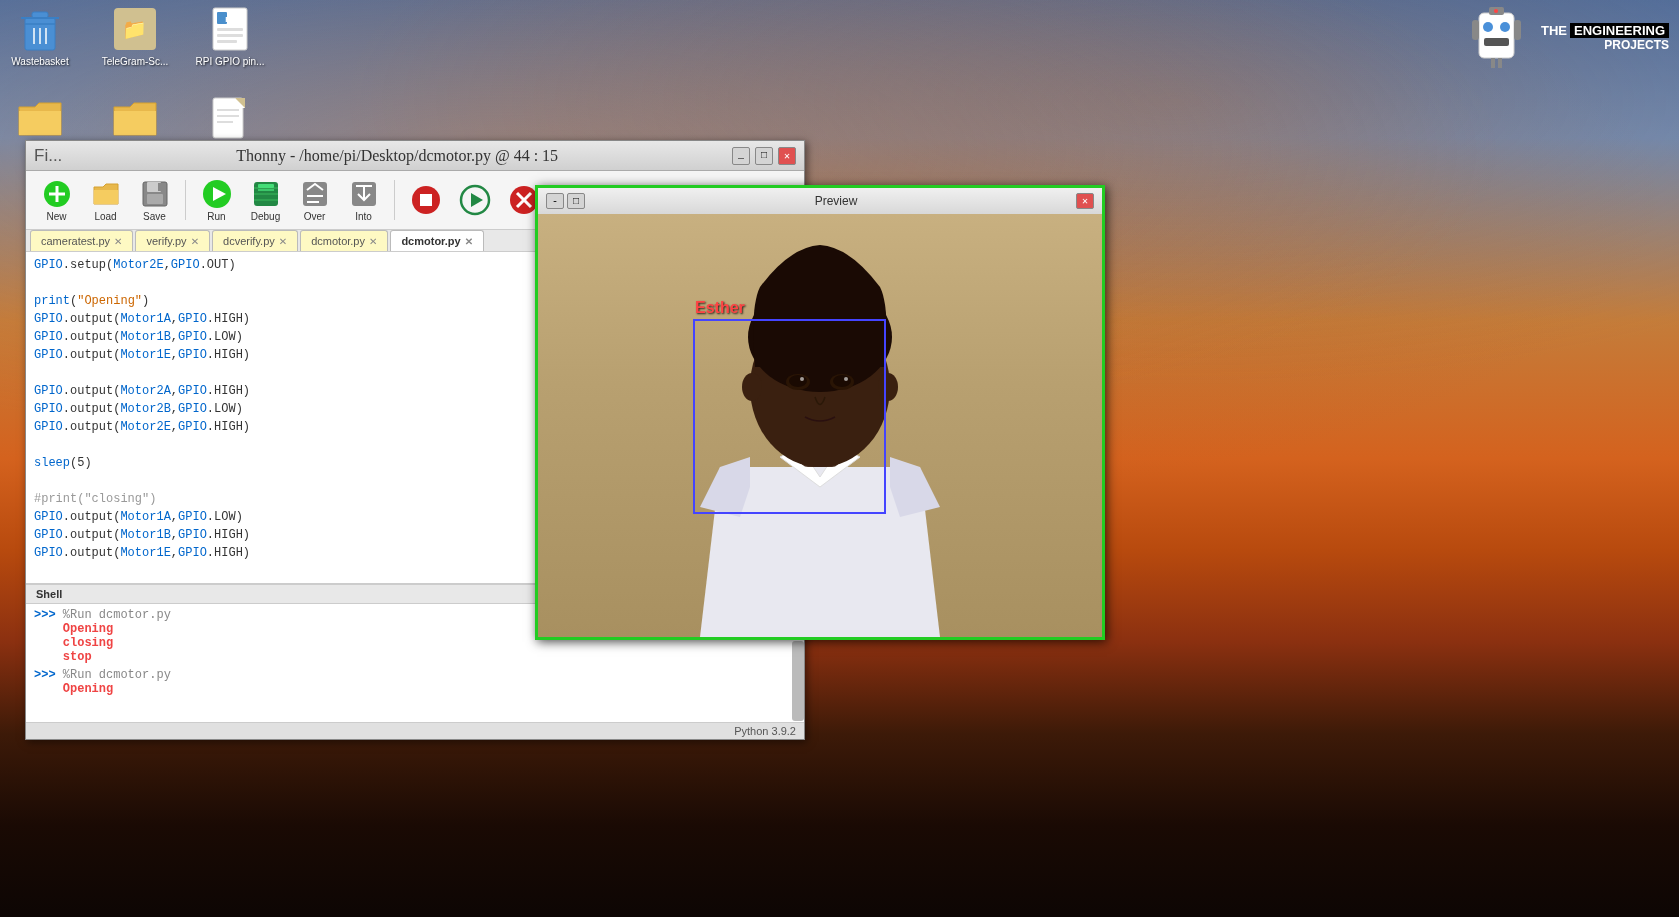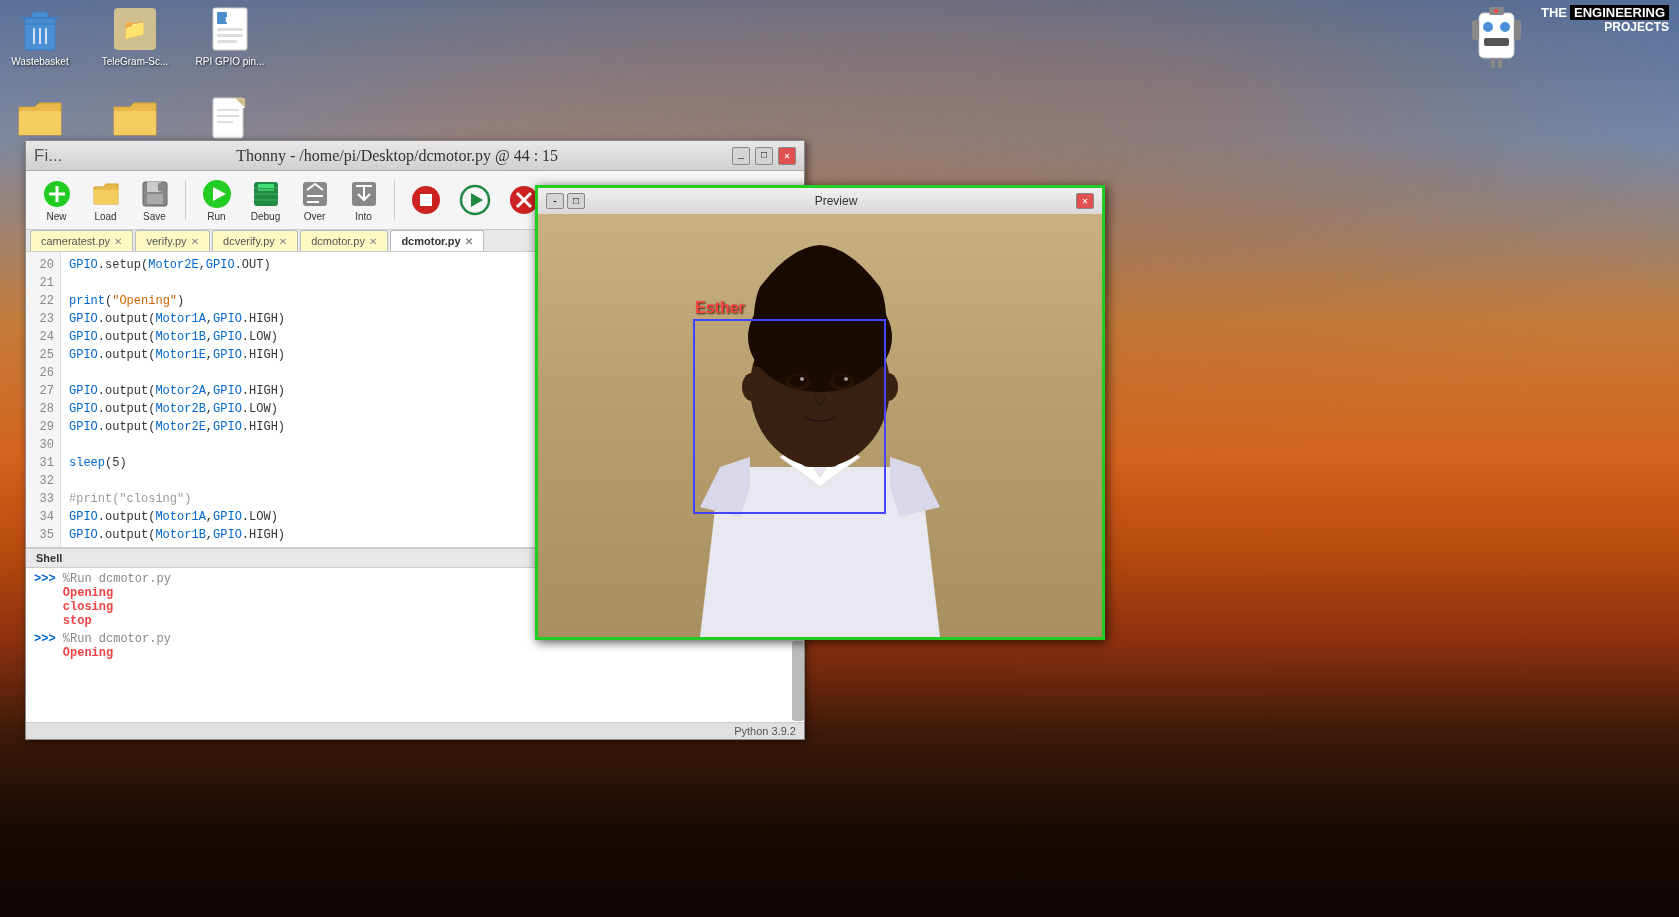--- a/index.html
+++ b/index.html
@@ -88,20 +88,21 @@
       align-items: flex-start;
     }
 
     
     .eng-logo {
       position: absolute;
       top: 5px;
       right: 10px;
       z-index: 2;
       display: flex;
+      align-items: center;
       gap: 17px;
     }
 
     
     .thonny-window {
       position: absolute;
       top: 140px;
       left: 25px;
       width: 780px;
       height: 600px;
@@ -269,21 +270,21 @@
       white-space: pre;
       font-family: 'Courier New', monospace;
       flex: 1;
     }
     .code-string { color: #cc6600; }
     .code-comment { color: #999; }
     .code-function { color: #0066cc; }
 
     
     .thonny-shell {
-      height: 175px;
+      height: 139px;
       border-top: 2px solid #ccc;
       display: flex;
       flex-direction: column;
       flex-shrink: 0;
       background: white;
     }
 
     .shell-tab {
       background: #e8e8e8;
       padding: 3px 10px;
@@ -660,40 +661,20 @@
       <span class="tab-close">✕</span>
     </div>
     <div class="tab-item active">
       <span>dcmotor.py</span>
       <span class="tab-close">✕</span>
     </div>
   </div>
 
   <div class="thonny-code-area">
     <div class="code-content">
-      <div class="line-numbers">
-        <div>20</div>
-        <div>21</div>
-        <div>22</div>
-        <div>23</div>
-        <div>24</div>
-        <div>25</div>
-        <div>26</div>
-        <div>27</div>
-        <div>28</div>
-        <div>29</div>
-        <div>30</div>
-        <div>31</div>
-        <div>32</div>
-        <div>33</div>
-        <div>34</div>
-        <div>35</div>
-        <div>36</div>
-
-      </div>
       <div class="code-lines"><span class="code-function">GPIO</span>.setup(<span class="code-function">Motor2E</span>,<span class="code-function">GPIO</span>.OUT)
 
 <span class="code-function">print</span>(<span class="code-string">"Opening"</span>)
 <span class="code-function">GPIO</span>.output(<span class="code-function">Motor1A</span>,<span class="code-function">GPIO</span>.HIGH)
 <span class="code-function">GPIO</span>.output(<span class="code-function">Motor1B</span>,<span class="code-function">GPIO</span>.LOW)
 <span class="code-function">GPIO</span>.output(<span class="code-function">Motor1E</span>,<span class="code-function">GPIO</span>.HIGH)
 
 <span class="code-function">GPIO</span>.output(<span class="code-function">Motor2A</span>,<span class="code-function">GPIO</span>.HIGH)
 <span class="code-function">GPIO</span>.output(<span class="code-function">Motor2B</span>,<span class="code-function">GPIO</span>.LOW)
 <span class="code-function">GPIO</span>.output(<span class="code-function">Motor2E</span>,<span class="code-function">GPIO</span>.HIGH)

